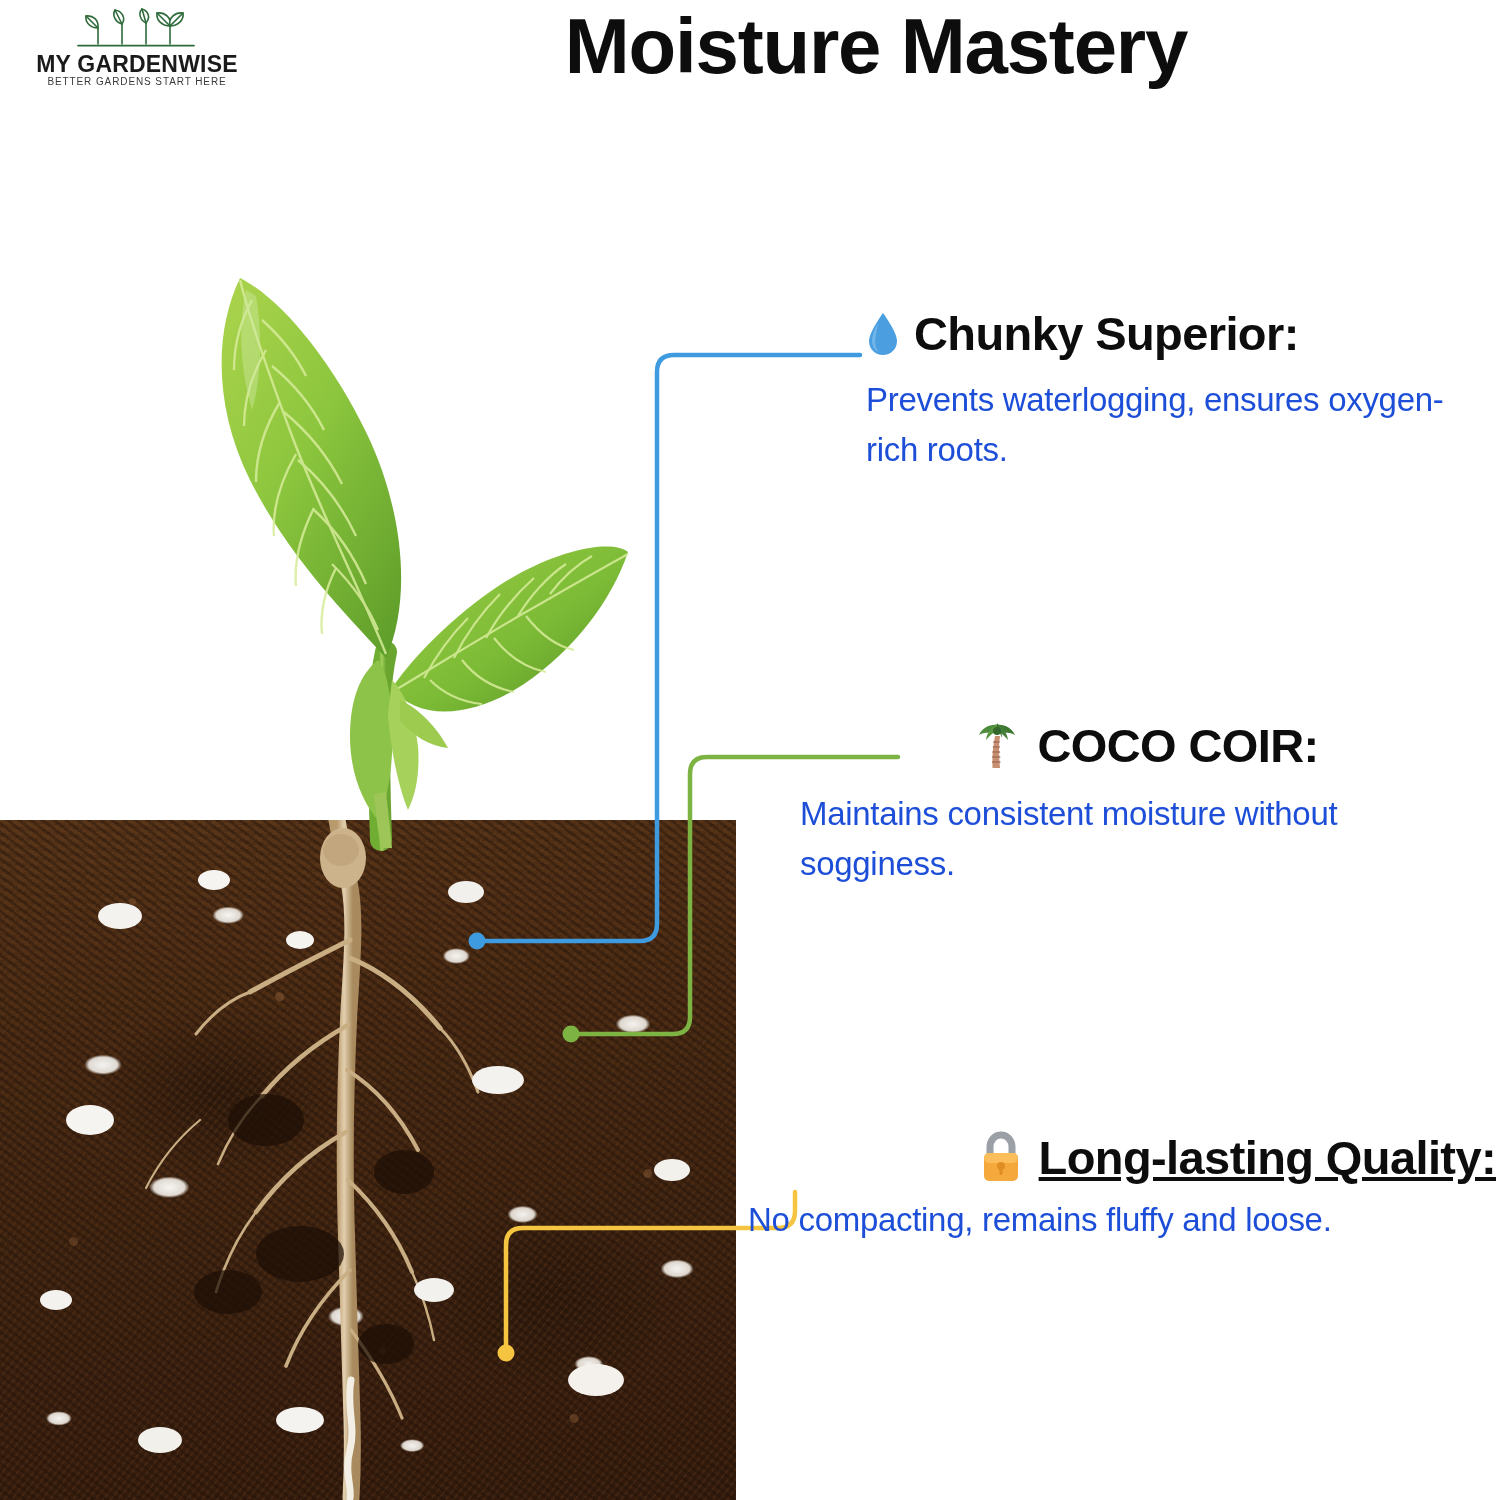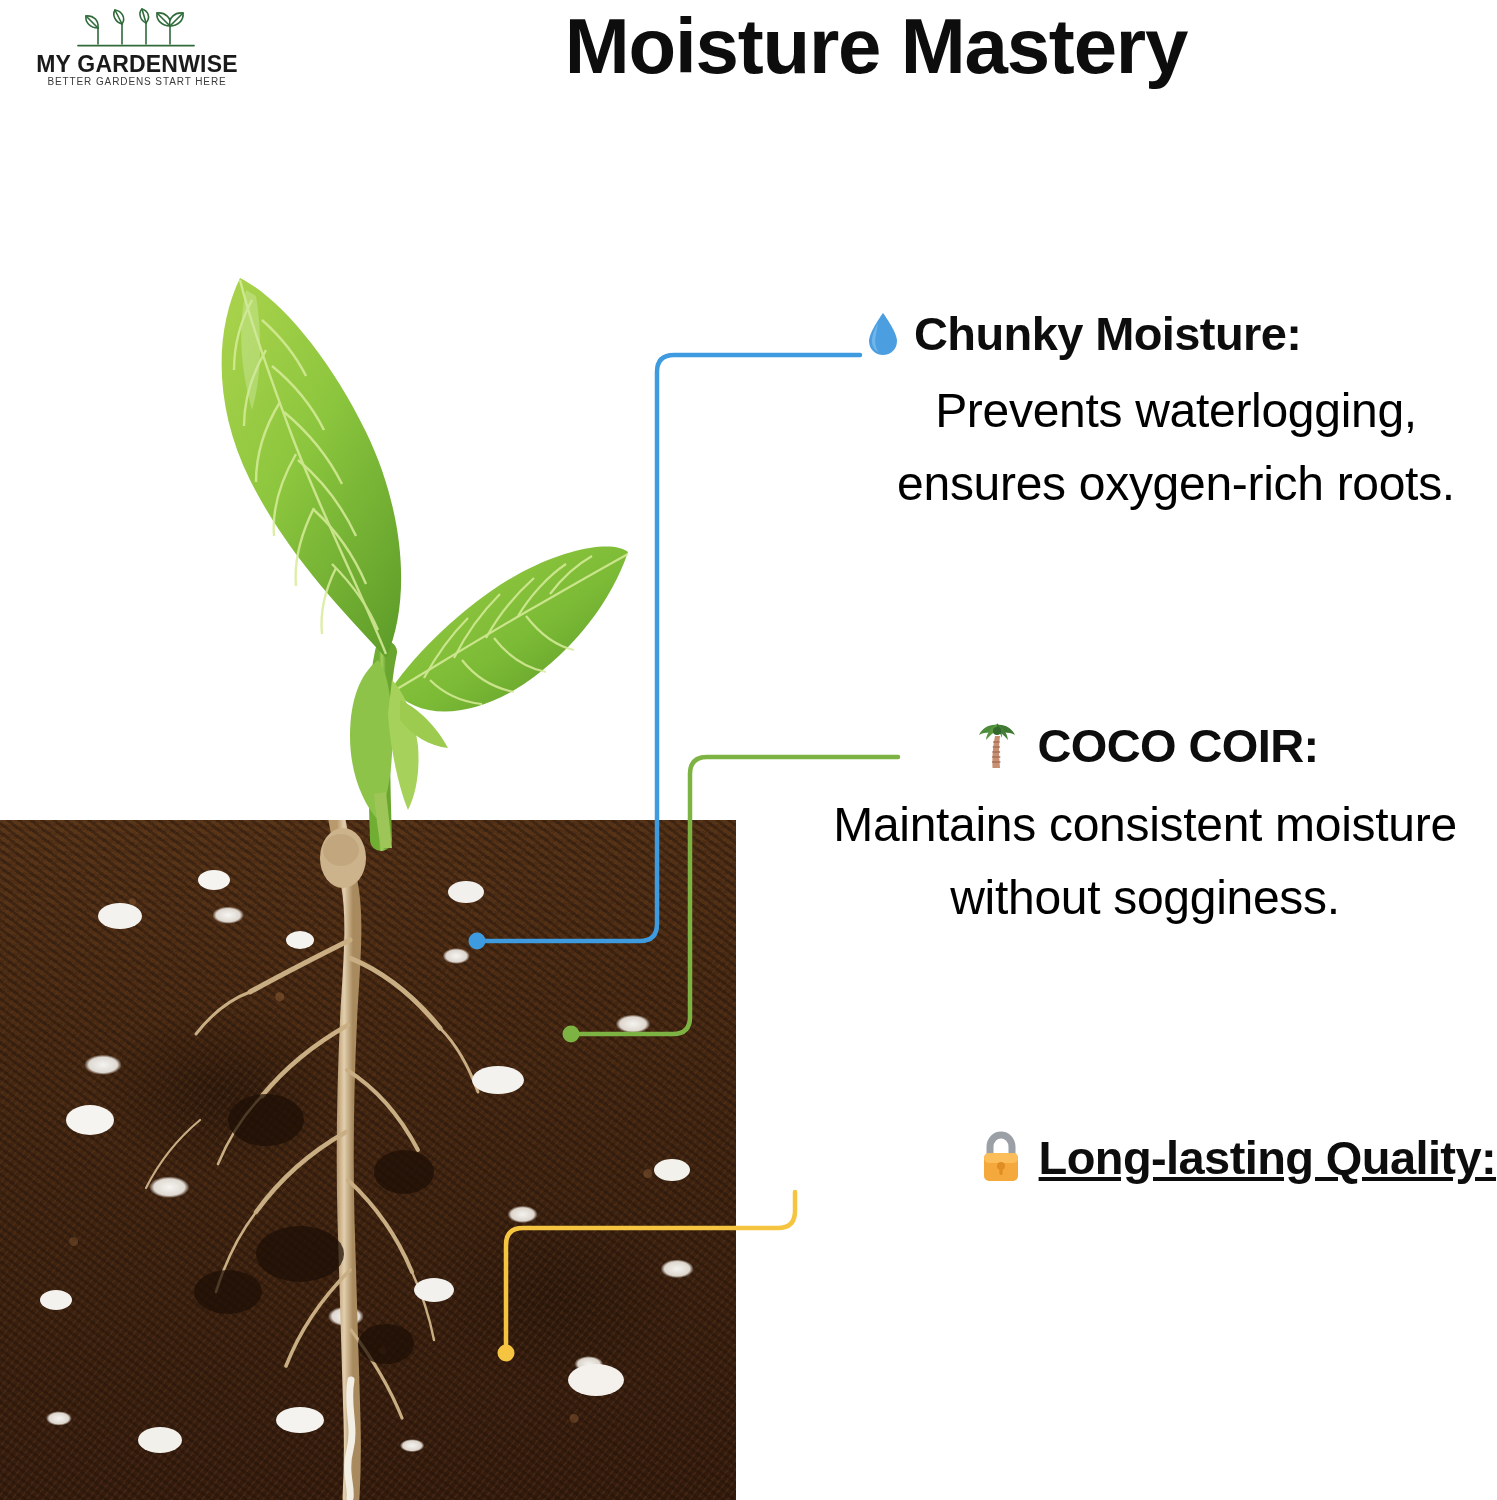--- a/index.html
+++ b/index.html
@@ -108,22 +108,22 @@
 
   
   .callout { position: absolute; }
   .callout-head {
     display: flex; align-items: center; gap: 14px;
     font-size: 47px; font-weight: 700; color: #0d0d0d;
     letter-spacing: -0.6px; white-space: nowrap;
   }
   .callout-head .icon { flex: 0 0 auto; display: block; }
   .callout-body {
-    font-size: 48px; font-weight: 300; color: #000000;
-    line-height: 1.52; text-align: center; letter-spacing: -0.3px;
+    font-size: 33px; font-weight: 300; color: #1d4ed8;
+    line-height: 1.52; text-align: left; letter-spacing: -0.3px;
   }
 
   #callout-perlite { left: 866px; top: 306px; width: 620px; }
   #callout-perlite .callout-head { justify-content: flex-start; }
   #callout-perlite .callout-body { margin-top: 14px; }
 
   #callout-coco { left: 800px; top: 718px; width: 690px; }
   #callout-coco .callout-head { justify-content: center; }
   #callout-coco .callout-body { margin-top: 16px; }
 
@@ -297,21 +297,21 @@
     <path d="M506 1352 L506 1245 Q506 1228 523 1228 L778 1228 Q795 1228 795 1211 L795 1192" stroke="#F5C542" stroke-width="4.5" fill="none" stroke-linecap="round"></path>
     <circle cx="506" cy="1353" r="8.5" fill="#F5C542"></circle>
   </svg>
 
   <div class="callout" id="callout-perlite">
     <div class="callout-head">
       <svg class="icon" width="34" height="46" viewBox="0 0 34 46">
         <path d="M17 2 C17 2 3 21 3 30 C3 38.2 9.3 44 17 44 C24.7 44 31 38.2 31 30 C31 21 17 2 17 2 Z" fill="#4B9FE1"></path>
         <path d="M12 12 C8 19 6 25 6 30 C6 35 8.5 39 12.5 41 C9.5 37 8.5 32 9.5 26 Z" fill="#7ABCEC" opacity=".8"></path>
       </svg>
-      <span>Chunky Moisture:</span>
+      <span>Chunky Superior:</span>
     </div>
     <div class="callout-body">Prevents waterlogging, ensures oxygen-rich roots.</div>
   </div>
 
   <div class="callout" id="callout-coco">
     <div class="callout-head">
       <svg class="icon" width="52" height="52" viewBox="0 0 52 52">
 
         <path d="M24 16 C22 26 21 36 21.5 48 L29 48 C28 36 27.5 26 29 16 Z" fill="#C89070"></path>
         <g stroke="#a5715a" stroke-width="1.5" fill="none">
@@ -338,15 +338,16 @@
     <div class="callout-head">
       <svg class="icon" width="48" height="54" viewBox="0 0 48 54">
         <path d="M13 24 L13 16 C13 9 18 4 24 4 C30 4 35 9 35 16 L35 24" stroke="#9AA0A6" stroke-width="7" fill="none" stroke-linecap="round"></path>
         <rect x="7" y="22" width="34" height="28" rx="5" fill="#F5A93C"></rect>
         <rect x="7" y="22" width="34" height="10" rx="5" fill="#FCBE5A"></rect>
         <circle cx="24" cy="35" r="4" fill="#E08E24"></circle>
         <rect x="22.4" y="35" width="3.2" height="9" rx="1.6" fill="#E08E24"></rect>
       </svg>
       <span>Long-lasting Quality:</span>
     </div>
+    <div class="callout-body">No compacting, remains fluffy and loose.</div>
   </div>
 
 </div>
 
 </body></html>

